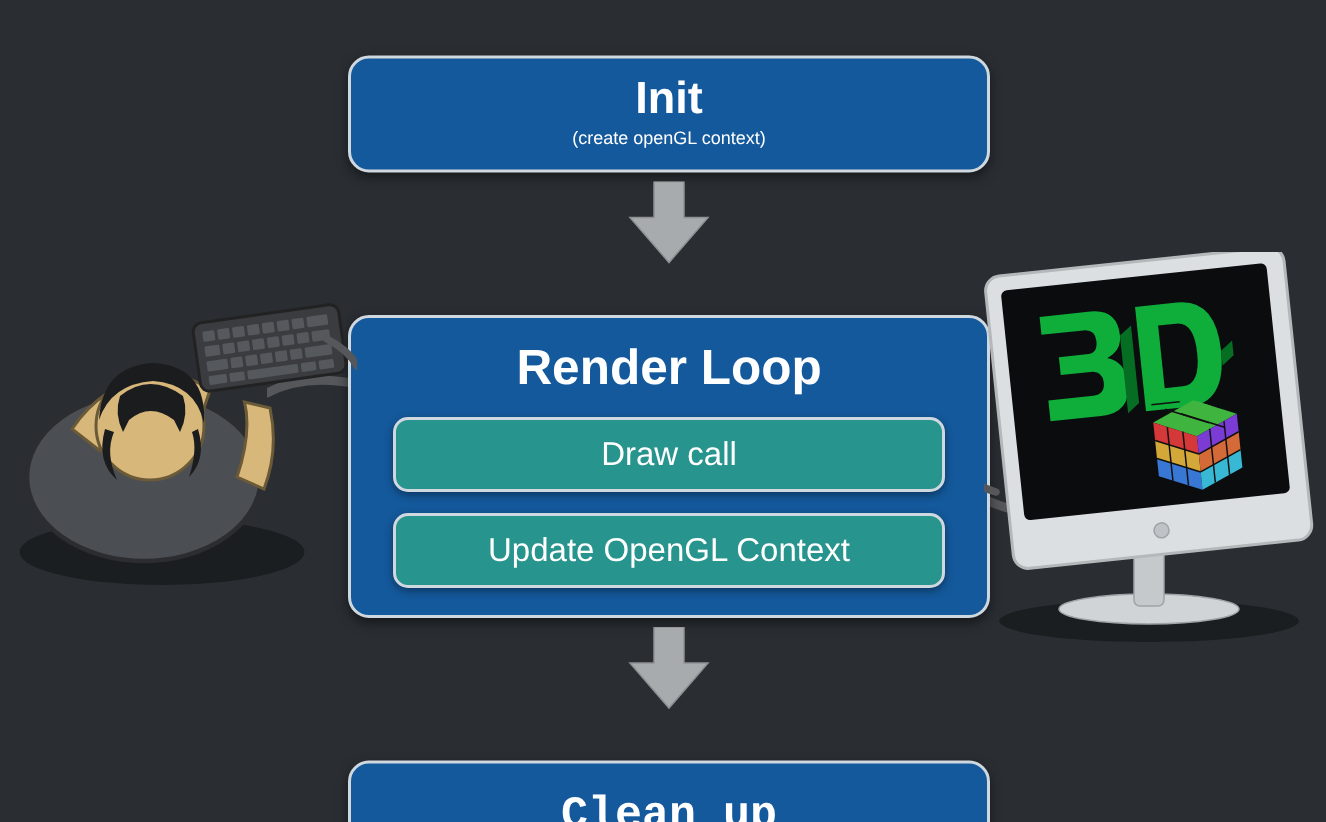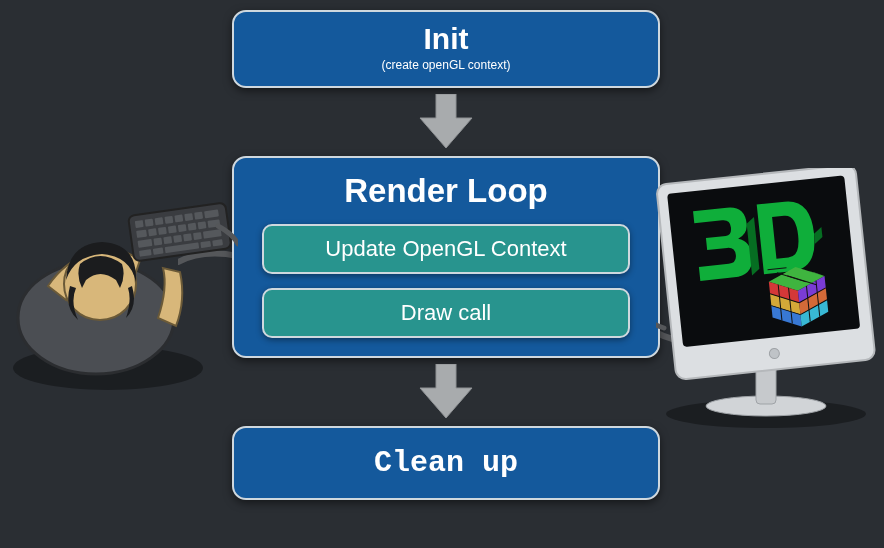--- a/index.html
+++ b/index.html
@@ -21,20 +21,21 @@
     align-items: center;
   }
   .box {
     width: 100%;
     background: #14599c;
     border: 2px solid #cfd8de;
     border-radius: 14px;
     color: #fff;
     text-align: center;
     box-shadow: 0 3px 8px rgba(0,0,0,0.5);
+    margin-top: 27px;
   }
   .init-box { padding: 10px 20px 14px; }
   .init-title { font-size: 30px; font-weight: 600; }
   .init-sub { font-size: 12px; margin-top: 2px; }
   .arrow {
     margin: 6px 0;
   }
   .loop-box {
     padding: 14px 20px 18px;
     display: flex;
@@ -103,22 +104,22 @@
     <div class="init-title">Init</div>
     <div class="init-sub">(create openGL context)</div>
   </div>
 
   <svg class="arrow" width="60" height="56" viewBox="0 0 60 56">
     <path d="M20 0 H40 V24 H56 L30 54 L4 24 H20 Z" fill="#a8abad" stroke="#8e9194" stroke-width="1"></path>
   </svg>
 
   <div class="box loop-box">
     <div class="loop-title">Render Loop</div>
+    <div class="inner-box">Draw call</div>
     <div class="inner-box">Update OpenGL Context</div>
-    <div class="inner-box">Draw call</div>
   </div>
 
   <svg class="arrow" width="60" height="56" viewBox="0 0 60 56">
     <path d="M20 0 H40 V24 H56 L30 54 L4 24 H20 Z" fill="#a8abad" stroke="#8e9194" stroke-width="1"></path>
   </svg>
 
   <div class="box clean-box">
     <div class="clean-title">Clean up</div>
   </div>
 

